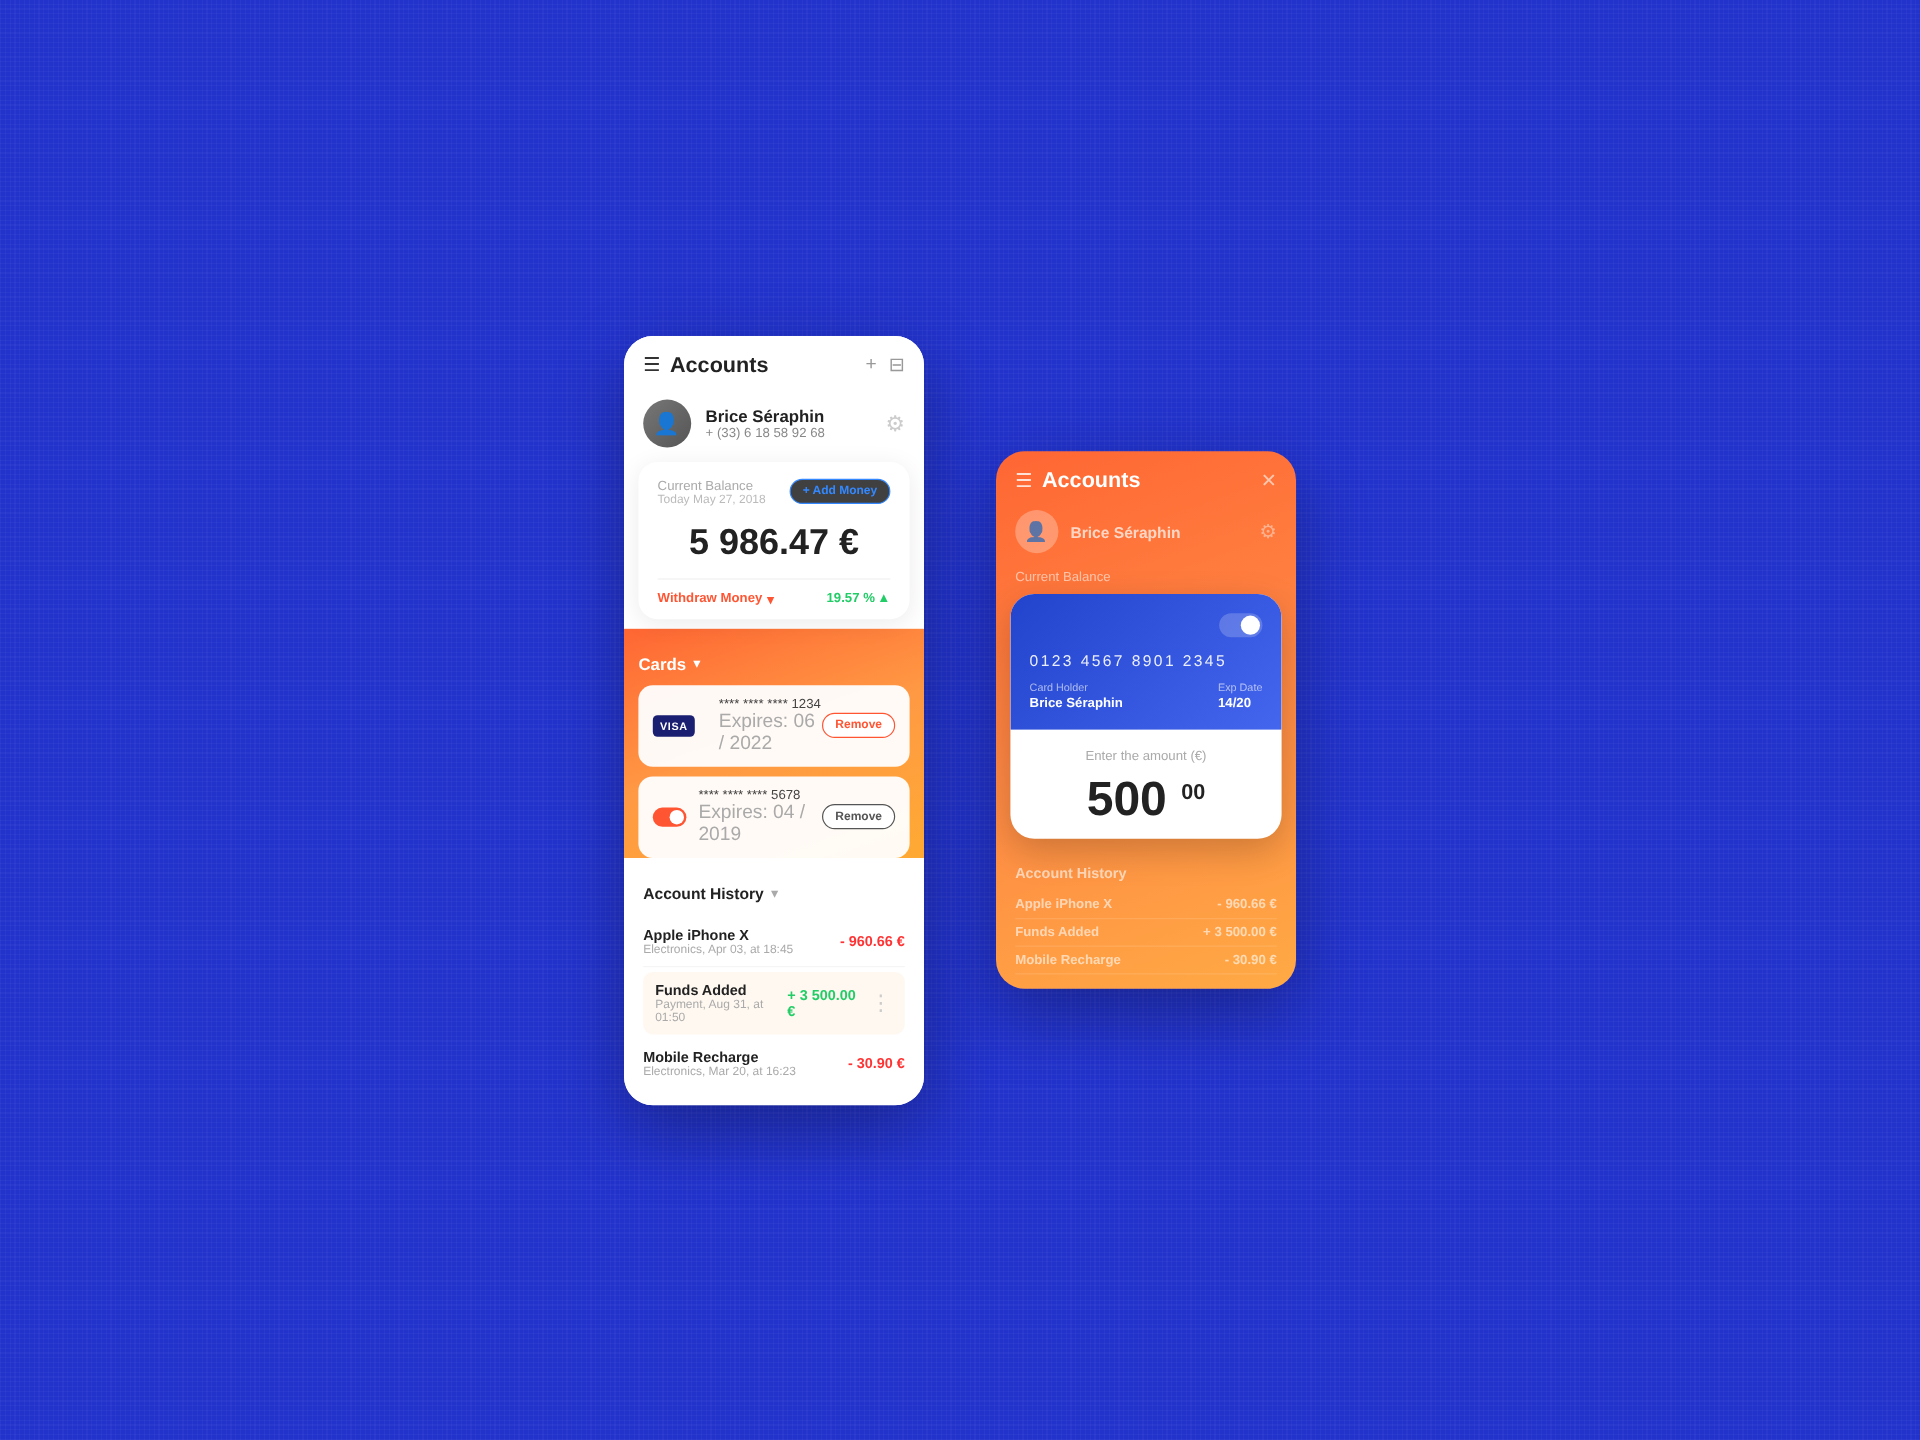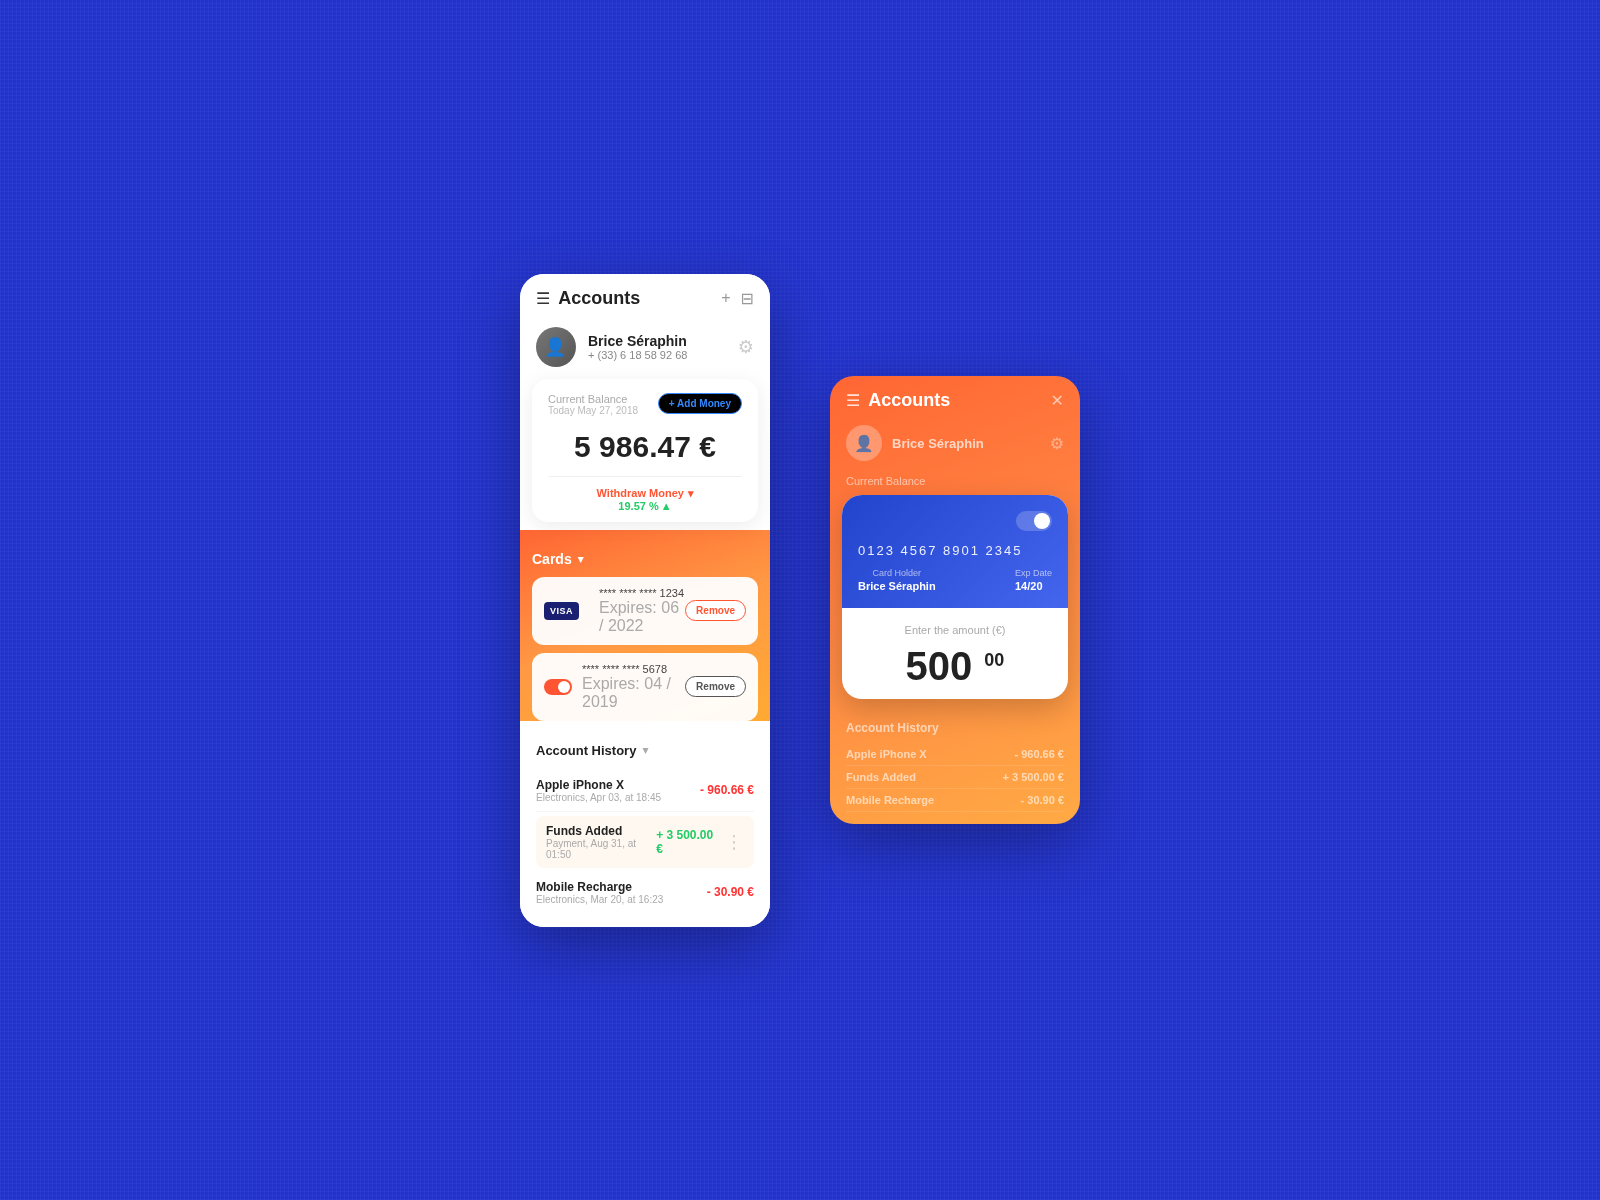--- a/index.html
+++ b/index.html
@@ -79,21 +79,21 @@
       background: #fff;
       border-radius: 16px;
       padding: 14px 16px 0;
       box-shadow: 0 4px 20px rgba(0,0,0,0.08);
       position: relative;
     }
     .balance-label { font-size: 11px; color: #aaa; font-weight: 500; }
     .balance-date { font-size: 10px; color: #bbb; margin-bottom: 6px; }
     .add-money-btn {
       position: absolute; top: 14px; right: 16px;
-      background: #000000;
+      background: #404040;
       border: 1.5px solid #3388ff;
       color: #3388ff;
       border-radius: 20px;
       padding: 4px 10px;
       font-size: 10px;
       font-weight: 600;
       cursor: pointer;
     }
     .balance-amount {
       font-size: 30px;
@@ -101,21 +101,20 @@
       color: #222;
       text-align: center;
       padding: 8px 0 12px;
     }
     .balance-footer {
       display: flex;
       justify-content: space-between;
       align-items: center;
       padding: 10px 0;
       border-top: 1px solid #f0f0f0;
-      flex-direction: column;
     }
     .withdraw-btn {
       background: none; border: none;
       color: #ff5533; font-size: 11px; font-weight: 600; cursor: pointer;
       display: flex; align-items: center; gap: 4px;
     }
     .percentage { color: #22cc66; font-size: 11px; font-weight: 600; display: flex; align-items: center; gap: 2px; }
 
     
     .orange-section {
@@ -304,21 +303,21 @@
     .cc-number {
       color: rgba(255,255,255,0.9);
       font-size: 13px;
       letter-spacing: 2px;
       margin: 12px 0 10px;
       font-weight: 500;
     }
     .cc-footer {
       display: flex; justify-content: space-between;
     }
-    .cc-label { font-size: 9px; color: rgba(255,255,255,0.6); margin-bottom: 2px; text-align: center; }
+    .cc-label { font-size: 9px; color: rgba(255,255,255,0.6); margin-bottom: 2px; }
     .cc-value { font-size: 11px; color: #fff; font-weight: 700; }
 
     
     .amount-section {
       padding: 16px 20px 10px;
       text-align: center;
     }
     .amount-label { font-size: 11px; color: #aaa; margin-bottom: 8px; }
     .amount-display {
       font-size: 40px; font-weight: 700; color: #222;

